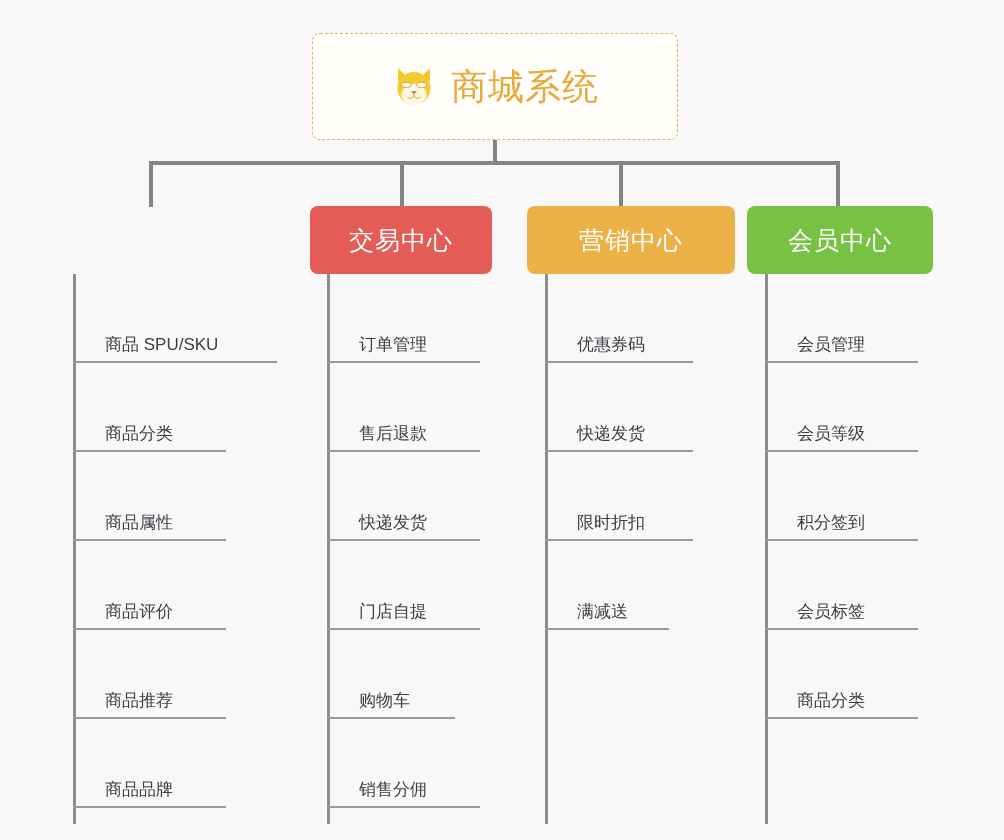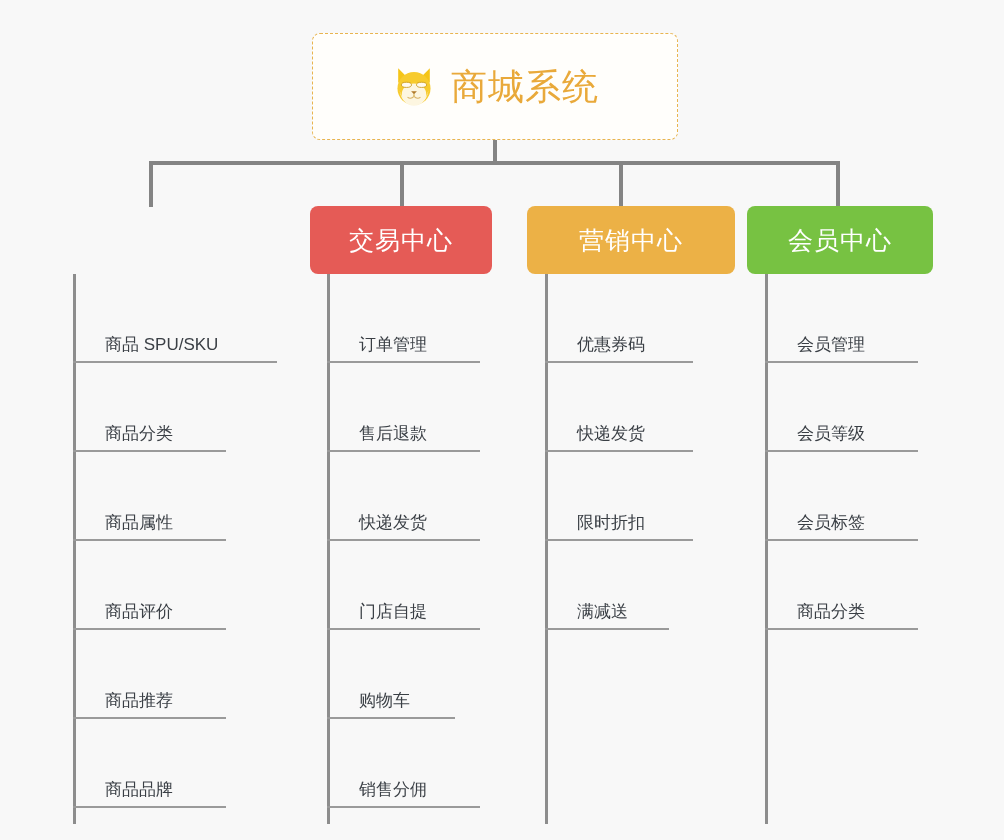--- a/index.html
+++ b/index.html
@@ -232,20 +232,24 @@
     <div class="leaf">
       <span class="leaf-underline" style="width:153px;"></span>
       <span class="leaf-label">会员管理</span>
     </div>
     <div class="leaf">
       <span class="leaf-underline" style="width:153px;"></span>
       <span class="leaf-label">会员等级</span>
     </div>
     <div class="leaf">
       <span class="leaf-underline" style="width:153px;"></span>
+      <span class="leaf-label">积分签到</span>
+    </div>
+    <div class="leaf">
+      <span class="leaf-underline" style="width:153px;"></span>
       <span class="leaf-label">会员标签</span>
     </div>
     <div class="leaf">
       <span class="leaf-underline" style="width:153px;"></span>
       <span class="leaf-label">商品分类</span>
     </div>
   </div>
 
 </div>
 

